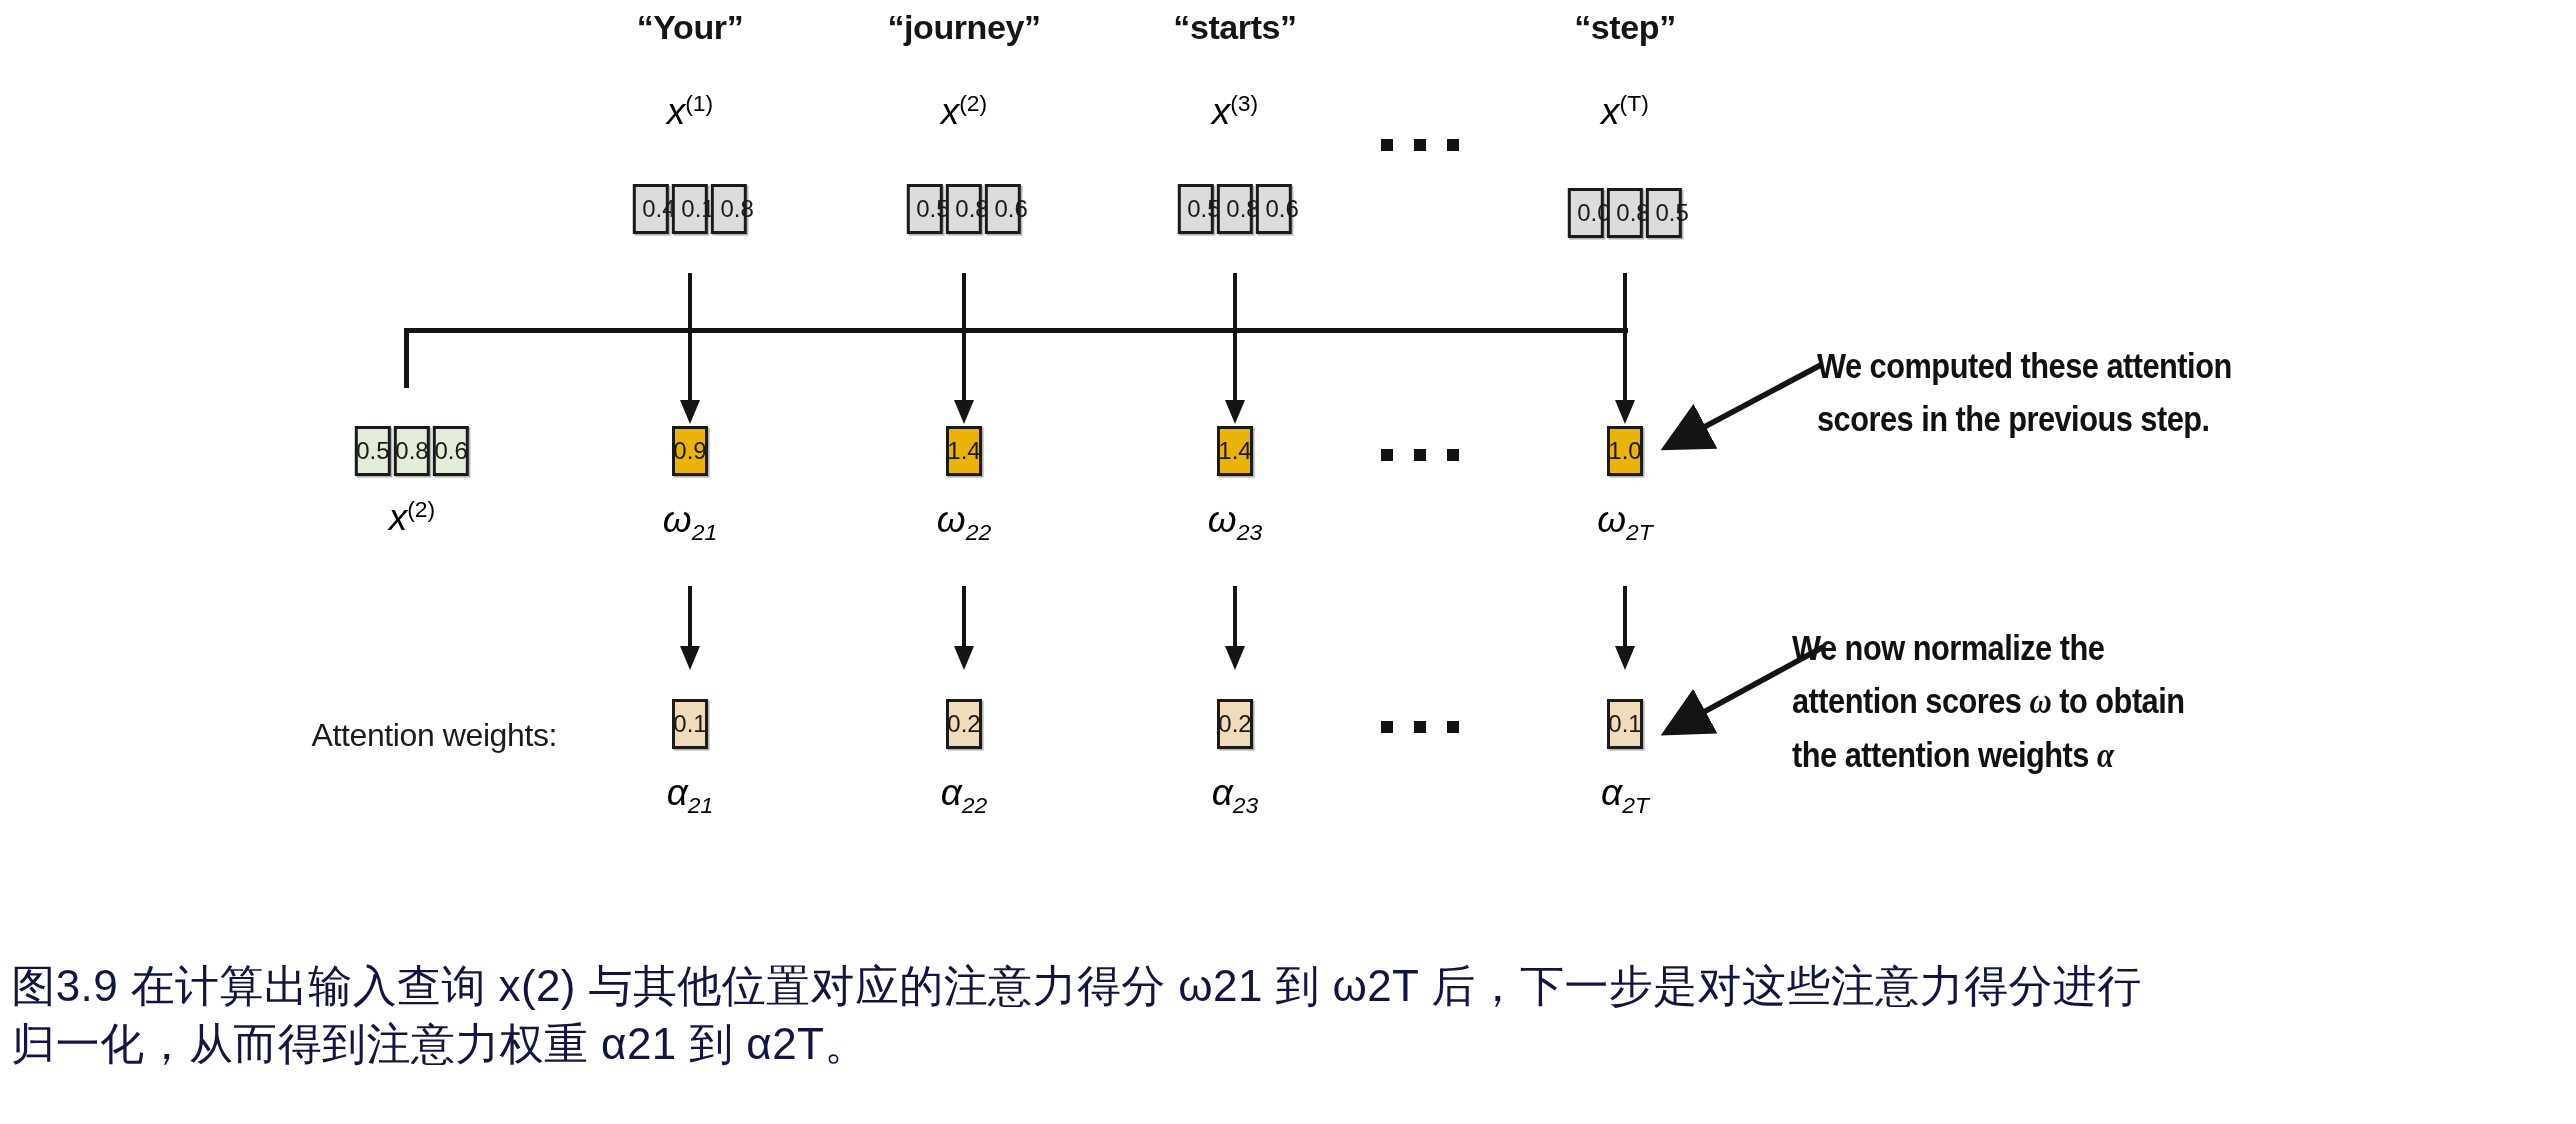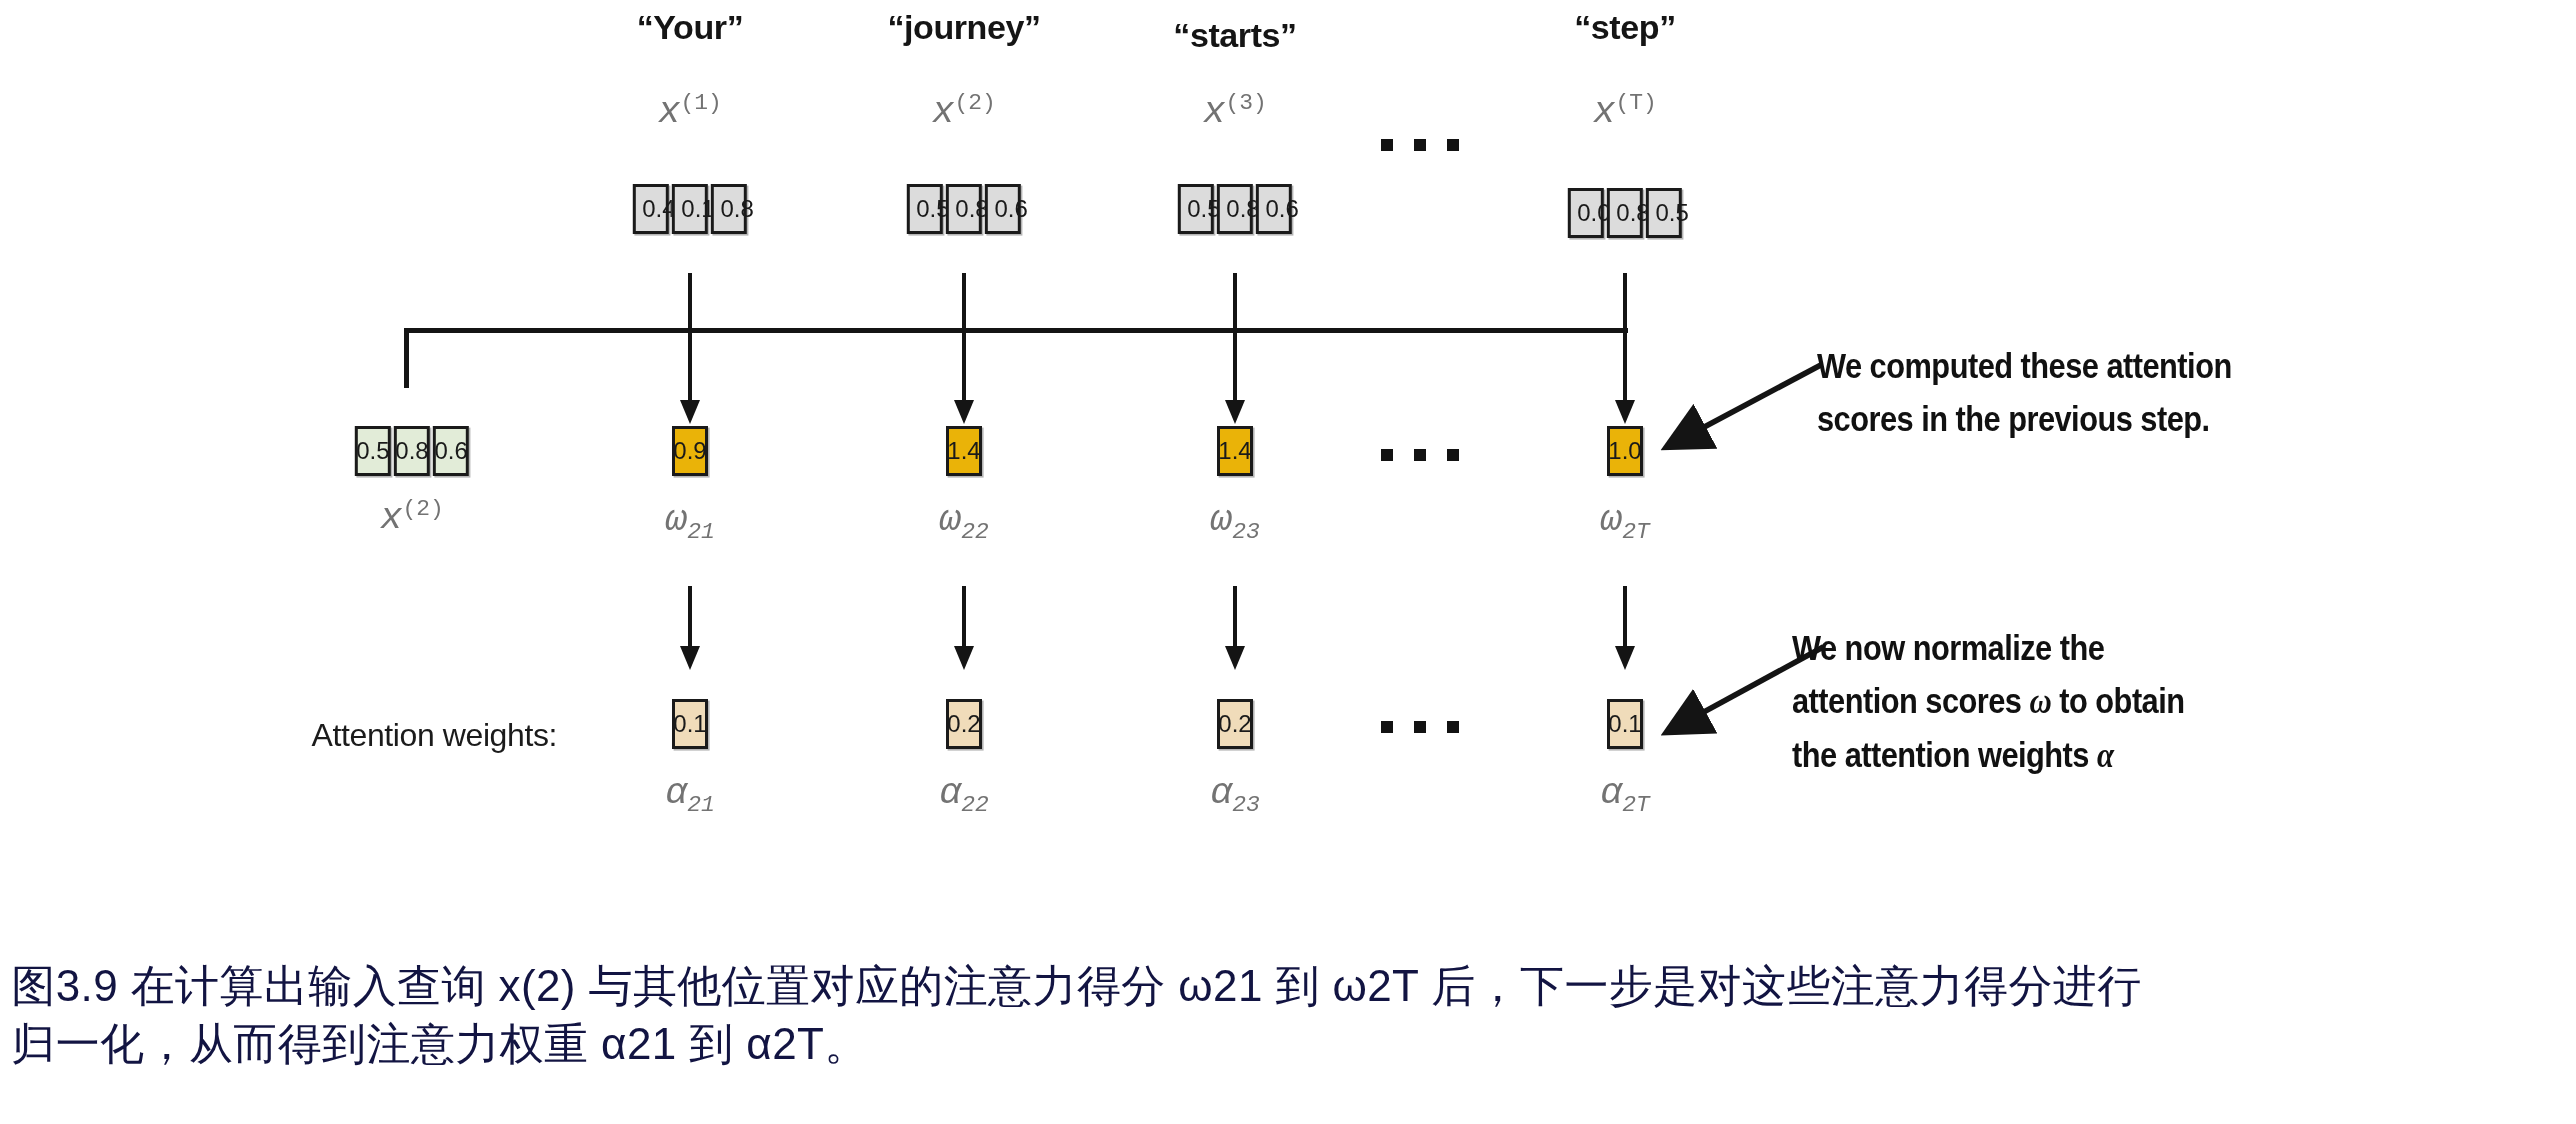--- a/index.html
+++ b/index.html
@@ -16,22 +16,22 @@
   
   .word{
     font-family:"Liberation Sans", sans-serif;
     font-size:34px;font-weight:700;color:#151515;
     letter-spacing:-0.4px;white-space:nowrap;
     transform:translateX(-50%);text-align:center;
   }
 
   
   .math{
-    font-family:Liberation Mono, monospace;
-    font-style:italic;font-size:37px;color:#737373;
+    font-family:Liberation Sans, sans-serif;
+    font-style:italic;font-size:37px;color:#000000;
     white-space:nowrap;transform:translateX(-50%);
   }
   .math sup{font-size:0.62em;font-style:normal;vertical-align:super;}
   .math sub{font-size:0.62em;font-style:italic;vertical-align:sub;}
   .math .par{font-style:normal;}
 
   
   .cellrow{position:absolute;display:flex;gap:3.2px;transform:translateX(-50%);}
   .cell{
     width:36px;height:50px;
@@ -91,21 +91,21 @@
     letter-spacing:0.4px;
   }
 </style>
 </head>
 <body>
 
 <div id="stage">
 
   <div class="abs word" style="left:690px;top:8px;">“Your”</div>
   <div class="abs word" style="left:964px;top:8px;">“journey”</div>
-  <div class="abs word" style="left:1235px;top:16px;">“starts”</div>
+  <div class="abs word" style="left:1235px;top:8px;">“starts”</div>
   <div class="abs word" style="left:1625px;top:8px;">“step”</div>
 
   <div class="abs math" style="left:690px;top:90px;">
     <span>x</span><sup class="par">(1)</sup>
   </div>
   <div class="abs math" style="left:964px;top:90px;">
     <span>x</span><sup class="par">(2)</sup>
   </div>
   <div class="abs math" style="left:1235px;top:90px;">
     <span>x</span><sup class="par">(3)</sup>

